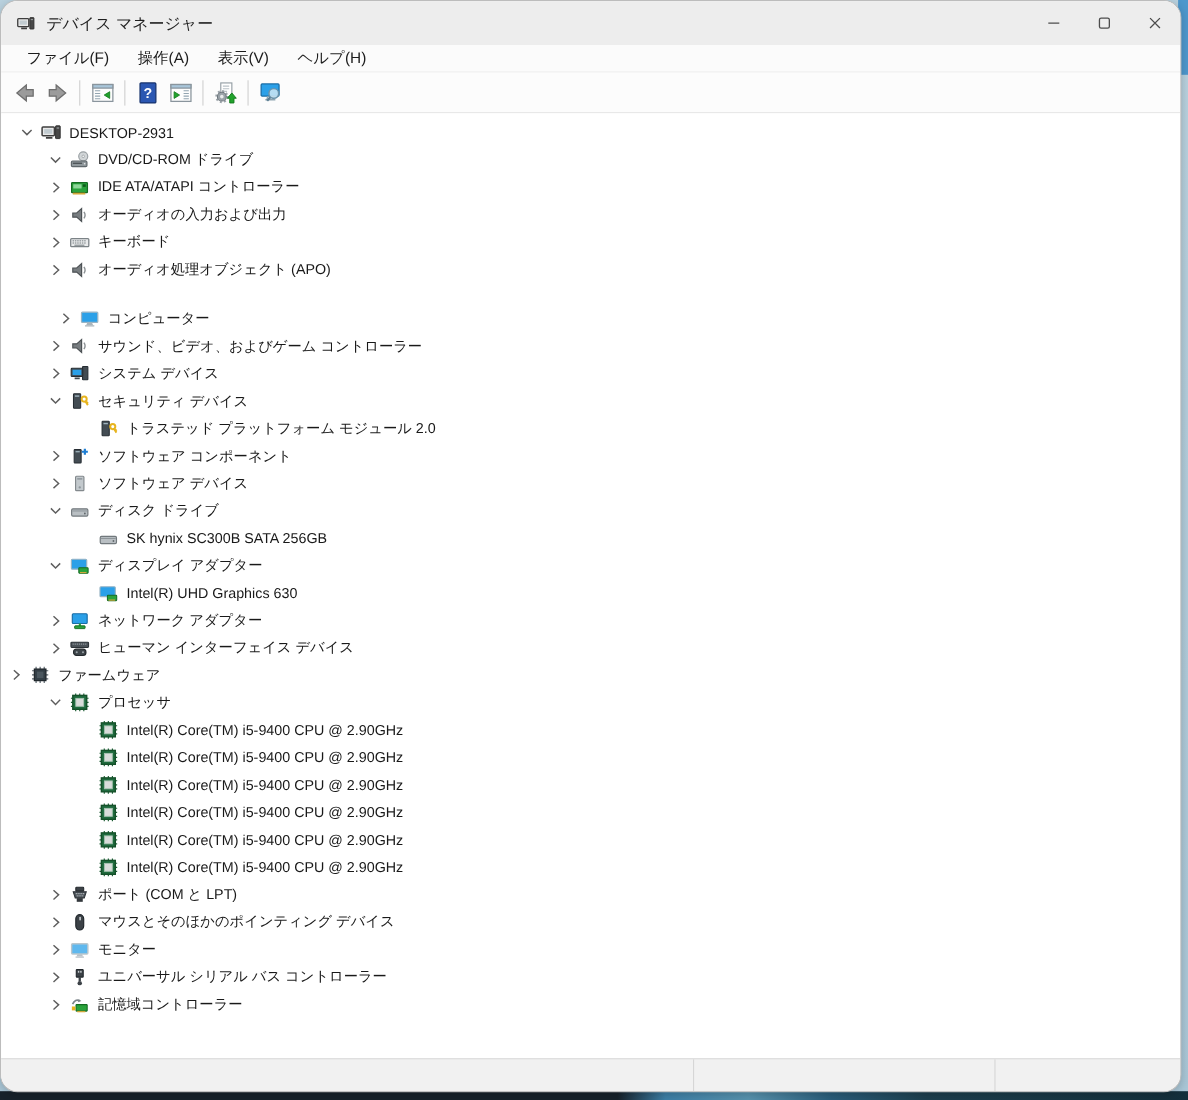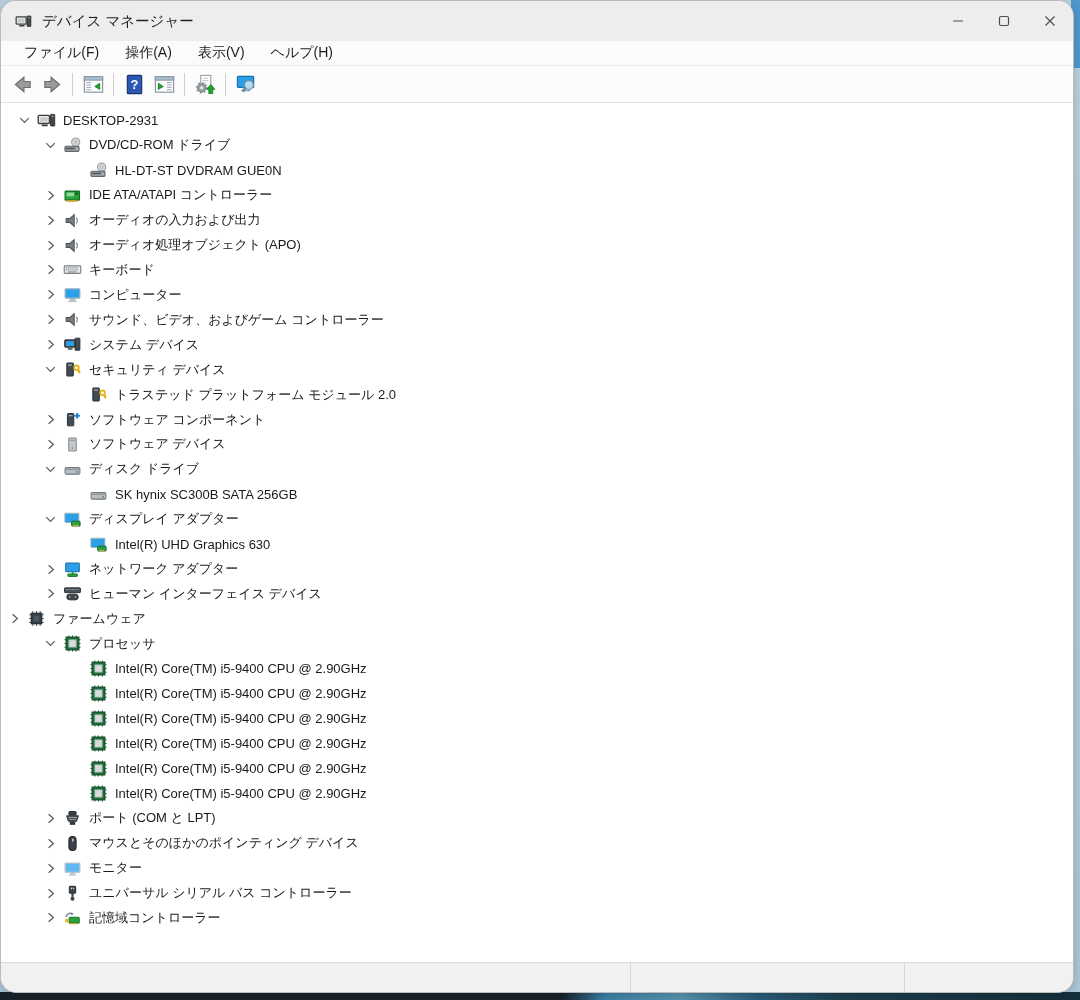--- a/index.html
+++ b/index.html
@@ -375,27 +375,20 @@
         <div class="chevron-slot">
           <svg>
             <use href="#c-expanded"></use>
           </svg>
         </div>
         <svg class="tree-icon">
           <use href="#i-dvd-drive"></use>
         </svg>
         <span class="tree-label">DVD/CD-ROM ドライブ</span>
       </div>
-      <div class="tree-row" style="padding-left: 62px;">
-        <div class="chevron-slot"></div>
-        <svg class="tree-icon">
-          <use href="#i-dvd-drive"></use>
-        </svg>
-        <span class="tree-label">HL-DT-ST DVDRAM GUE0N</span>
-      </div>
       <div class="tree-row" style="padding-left: 36px;">
         <div class="chevron-slot">
           <svg>
             <use href="#c-collapsed"></use>
           </svg>
         </div>
         <svg class="tree-icon">
           <use href="#i-ide-card"></use>
         </svg>
         <span class="tree-label">IDE ATA/ATAPI コントローラー</span>
@@ -411,36 +404,36 @@
         </svg>
         <span class="tree-label">オーディオの入力および出力</span>
       </div>
       <div class="tree-row" style="padding-left: 36px;">
         <div class="chevron-slot">
           <svg>
             <use href="#c-collapsed"></use>
           </svg>
         </div>
         <svg class="tree-icon">
+          <use href="#i-keyboard"></use>
+        </svg>
+        <span class="tree-label">キーボード</span>
+      </div>
+      <div class="tree-row" style="padding-left: 36px;">
+        <div class="chevron-slot">
+          <svg>
+            <use href="#c-collapsed"></use>
+          </svg>
+        </div>
+        <svg class="tree-icon">
           <use href="#i-speaker"></use>
         </svg>
         <span class="tree-label">オーディオ処理オブジェクト (APO)</span>
       </div>
-      <div class="tree-row" style="padding-left: 36px;">
-        <div class="chevron-slot">
-          <svg>
-            <use href="#c-collapsed"></use>
-          </svg>
-        </div>
-        <svg class="tree-icon">
-          <use href="#i-keyboard"></use>
-        </svg>
-        <span class="tree-label">キーボード</span>
-      </div>
-      <div class="tree-row" style="padding-left: 36px;">
+      <div class="tree-row" style="padding-left: 45px; margin-top: 20px;">
         <div class="chevron-slot">
           <svg>
             <use href="#c-collapsed"></use>
           </svg>
         </div>
         <svg class="tree-icon">
           <use href="#i-monitor-blue"></use>
         </svg>
         <span class="tree-label">コンピューター</span>
       </div>

